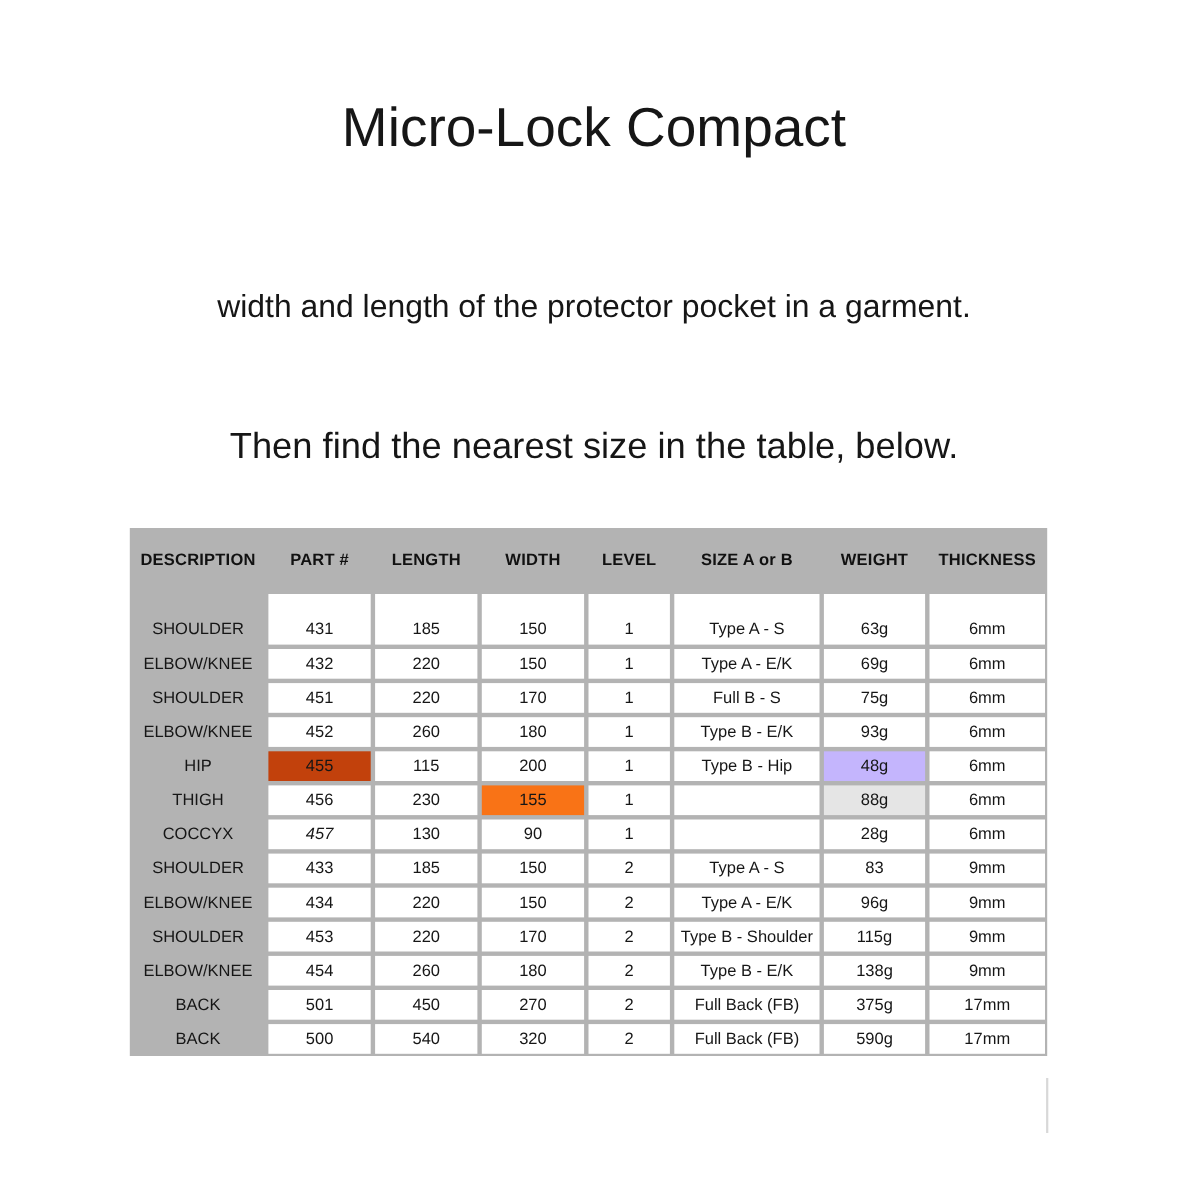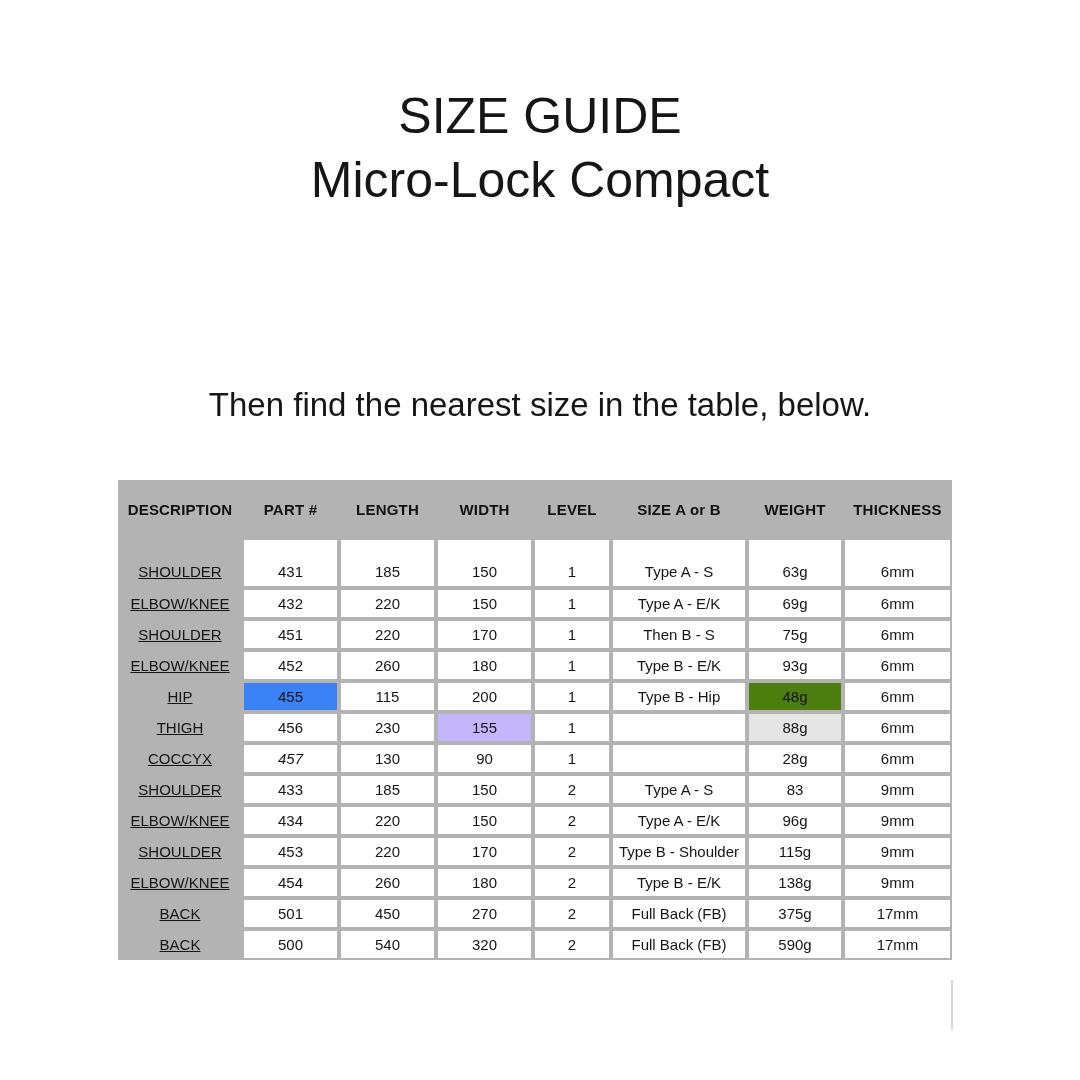--- a/index.html
+++ b/index.html
@@ -81,44 +81,43 @@
     background: #ffffff;
     height: 100%;
     display: flex;
     align-items: center;
     justify-content: center;
     font-size: 15px;
     color: #161616;
   }
   .td.desc .td-inner {
     background: transparent;
-    text-decoration: underline;
   }
   .tr.first .td-inner {
     align-items: flex-end;
     padding-bottom: 6px;
     box-sizing: border-box;
   }
   .divider-line {
     position: absolute;
     left: 951px;
     top: 980px;
     width: 2px;
     height: 50px;
   }
 </style>
 </head>
 <body>
 
 <div class="page-title">
-  <div>SIZE GUIDE</div>
   <div>Micro-Lock Compact</div>
 </div>
 
 <div class="instruction-1">
+  <div>width and length of the protector pocket in a garment.</div>
 </div>
 
 <div class="instruction-2">Then find the nearest size in the table, below.</div>
 
 <div class="size-table" id="size-table" style="background: rgb(179, 179, 179);">
   <div class="thead-row" id="table-header">
       <div class="th" style="width: 124px;">DESCRIPTION</div>
       <div class="th" style="width: 97px;">PART #</div>
       <div class="th" style="width: 97px;">LENGTH</div>
       <div class="th" style="width: 97px;">WIDTH</div>
@@ -190,21 +189,21 @@
         <div class="td" style="width: 97px;">
           <div class="td-inner" style="background: rgb(255, 255, 255);">220</div>
         </div>
         <div class="td" style="width: 97px;">
           <div class="td-inner" style="background: rgb(255, 255, 255);">170</div>
         </div>
         <div class="td" style="width: 78px;">
           <div class="td-inner" style="background: rgb(255, 255, 255);">1</div>
         </div>
         <div class="td" style="width: 136px;">
-          <div class="td-inner" style="background: rgb(255, 255, 255);">Then B - S</div>
+          <div class="td-inner" style="background: rgb(255, 255, 255);">Full B - S</div>
         </div>
         <div class="td" style="width: 96px;">
           <div class="td-inner" style="background: rgb(255, 255, 255);">75g</div>
         </div>
         <div class="td" style="width: 109px;">
           <div class="td-inner" style="background: rgb(255, 255, 255);">6mm</div>
         </div>
       </div>
       <div class="tr">
         <div class="td desc" style="width: 124px;">
@@ -230,53 +229,53 @@
         </div>
         <div class="td" style="width: 109px;">
           <div class="td-inner" style="background: rgb(255, 255, 255);">6mm</div>
         </div>
       </div>
       <div class="tr">
         <div class="td desc" style="width: 124px;">
           <div class="td-inner" style="background: transparent;">HIP</div>
         </div>
         <div class="td" style="width: 97px;">
-          <div class="td-inner" style="background: #3b82f6;">455</div>
+          <div class="td-inner" style="background: #c2410c;">455</div>
         </div>
         <div class="td" style="width: 97px;">
           <div class="td-inner" style="background: rgb(255, 255, 255);">115</div>
         </div>
         <div class="td" style="width: 97px;">
           <div class="td-inner" style="background: rgb(255, 255, 255);">200</div>
         </div>
         <div class="td" style="width: 78px;">
           <div class="td-inner" style="background: rgb(255, 255, 255);">1</div>
         </div>
         <div class="td" style="width: 136px;">
           <div class="td-inner" style="background: rgb(255, 255, 255);">Type B - Hip</div>
         </div>
         <div class="td" style="width: 96px;">
-          <div class="td-inner" style="background: #4d7c0f;">48g</div>
+          <div class="td-inner" style="background: #c4b5fd;">48g</div>
         </div>
         <div class="td" style="width: 109px;">
           <div class="td-inner" style="background: rgb(255, 255, 255);">6mm</div>
         </div>
       </div>
       <div class="tr">
         <div class="td desc" style="width: 124px;">
           <div class="td-inner" style="background: transparent;">THIGH</div>
         </div>
         <div class="td" style="width: 97px;">
           <div class="td-inner" style="background: rgb(255, 255, 255);">456</div>
         </div>
         <div class="td" style="width: 97px;">
           <div class="td-inner" style="background: rgb(255, 255, 255);">230</div>
         </div>
         <div class="td" style="width: 97px;">
-          <div class="td-inner" style="background: #c4b5fd;">155</div>
+          <div class="td-inner" style="background: #f97316;">155</div>
         </div>
         <div class="td" style="width: 78px;">
           <div class="td-inner" style="background: rgb(255, 255, 255);">1</div>
         </div>
         <div class="td" style="width: 136px;">
           <div class="td-inner" style="background: rgb(255, 255, 255);"></div>
         </div>
         <div class="td" style="width: 96px;">
           <div class="td-inner" style="background: #e5e5e5;">88g</div>
         </div>

